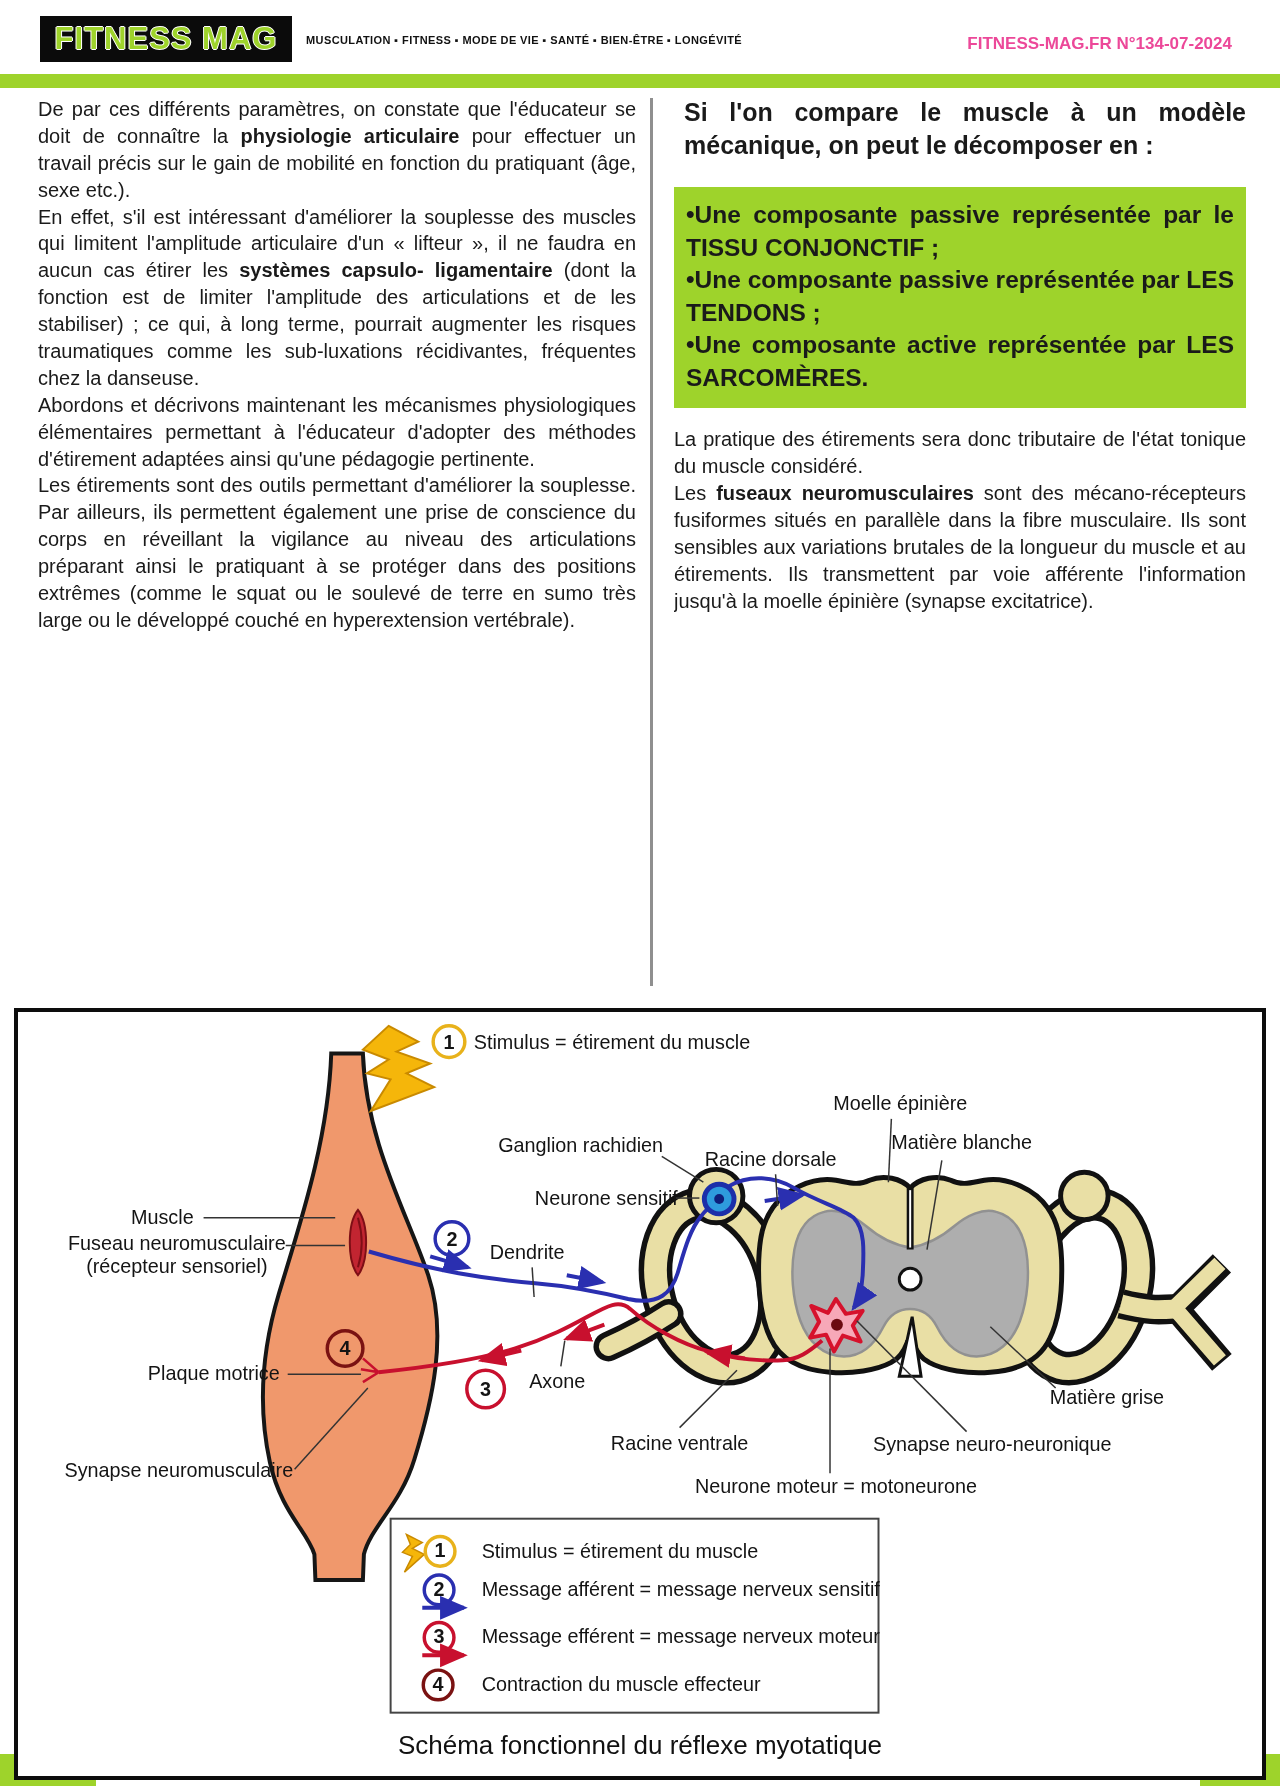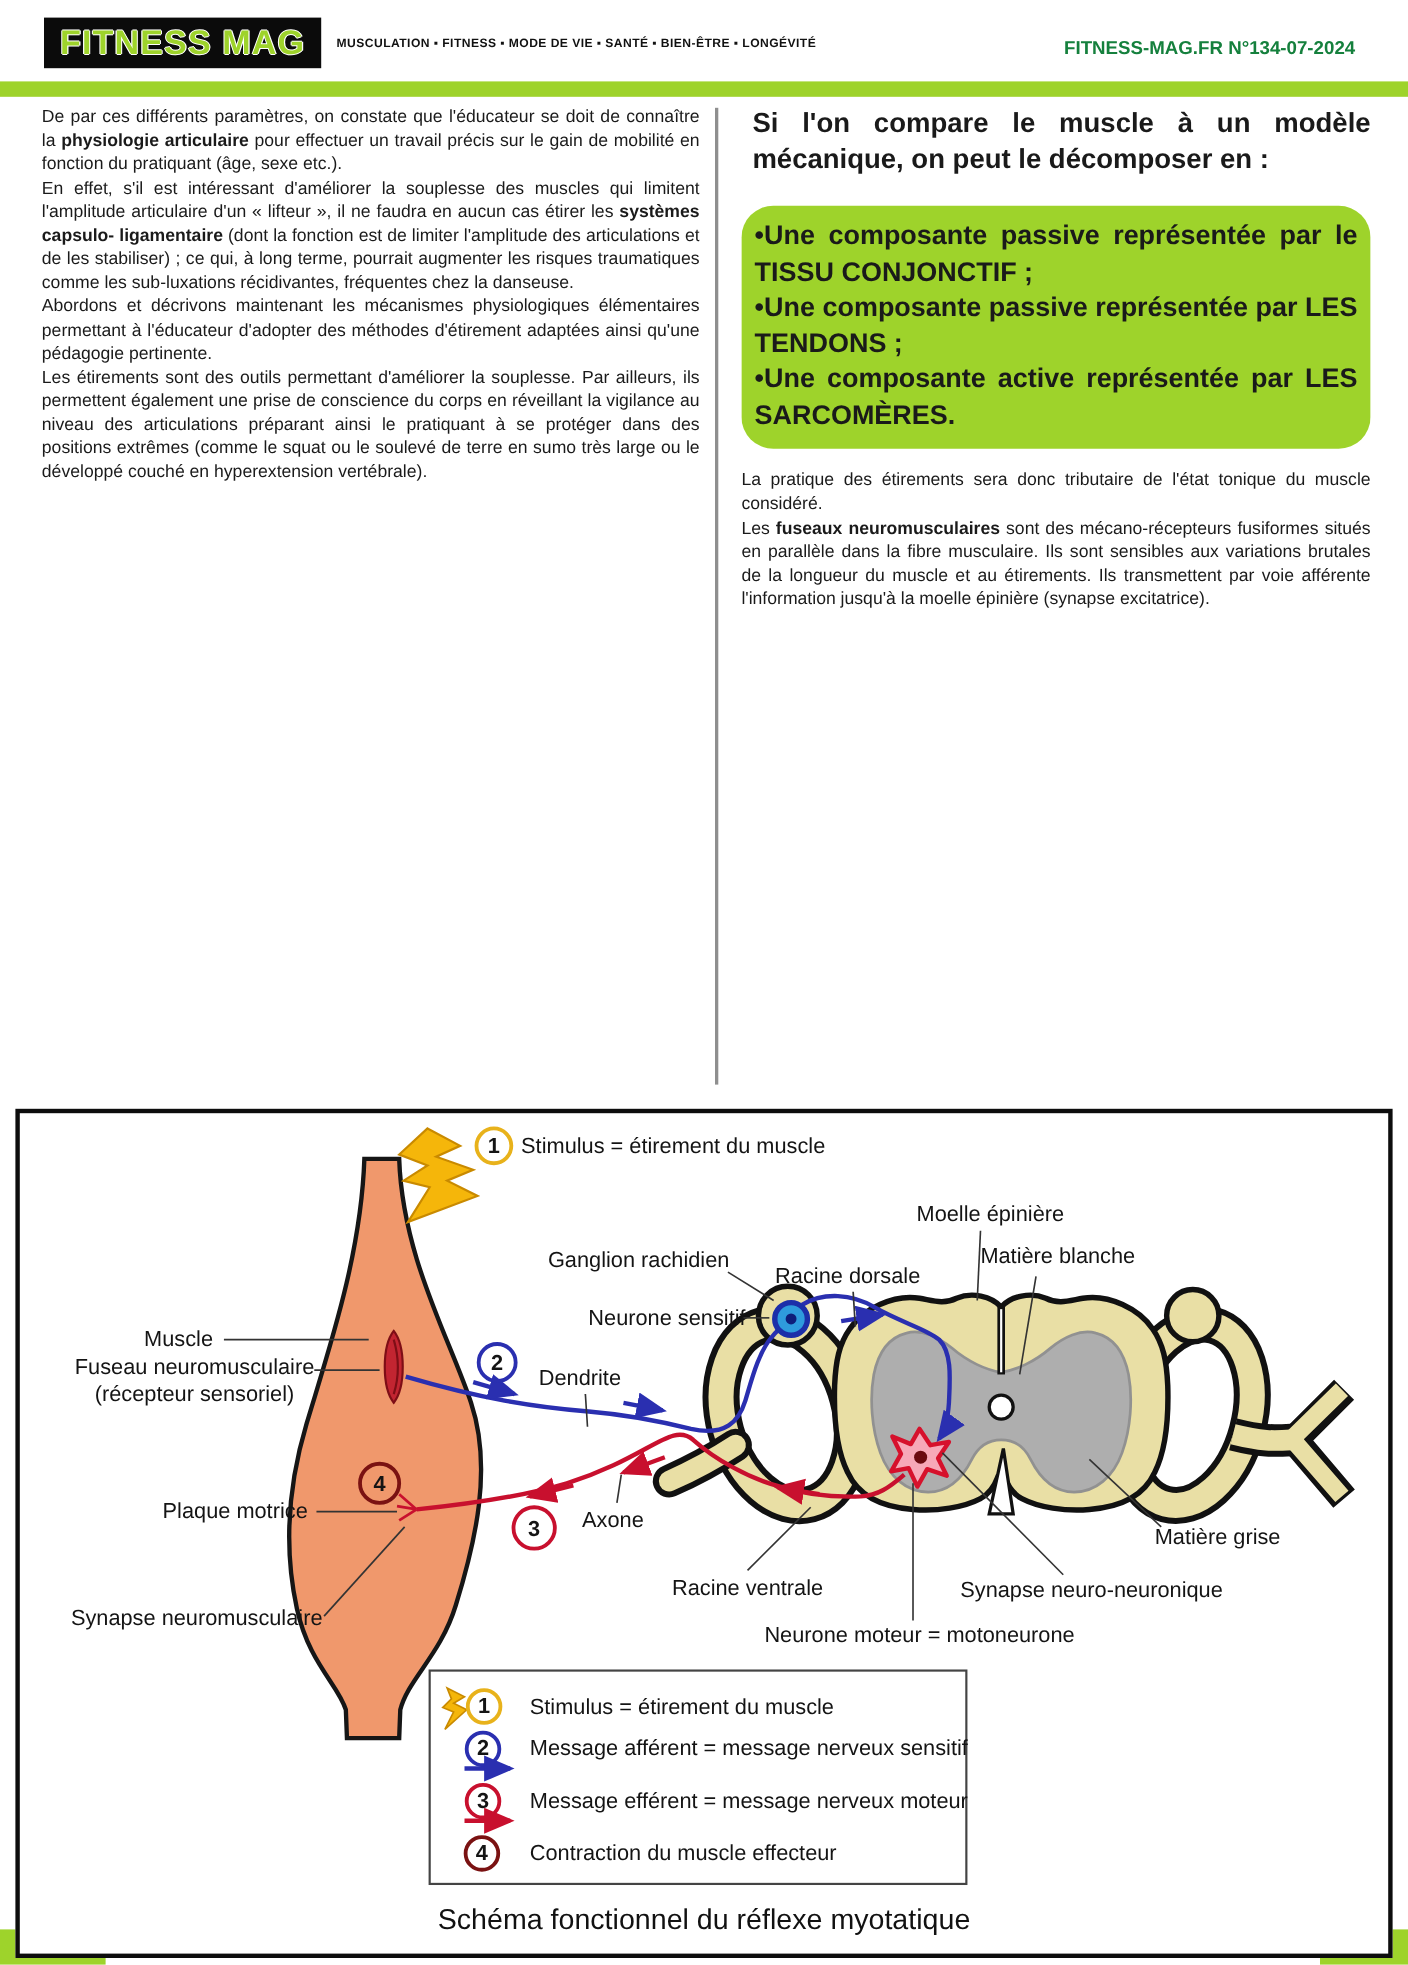--- a/index.html
+++ b/index.html
@@ -3,30 +3,30 @@
 <meta charset="utf-8">
 <style>
   html,body{margin:0;padding:0;background:#ffffff;}
   body{width:1280px;height:1786px;position:relative;font-family:"Liberation Sans",sans-serif;color:#1a1a1a;overflow:hidden;}
   .abs{position:absolute;}
   
   #logo{left:40px;top:16px;width:252px;height:46px;background:#0b0b0b;display:flex;align-items:center;justify-content:center;}
   #logo span{color:#9ed32b;font-weight:bold;font-size:31px;letter-spacing:1px;white-space:nowrap;
     text-shadow:1px 0 #fff,-1px 0 #fff,0 1px #fff,0 -1px #fff;}
   #nav{left:306px;top:34px;font-weight:bold;font-size:11px;letter-spacing:.4px;color:#111;white-space:nowrap;}
-  #issue{right:48px;top:34px;font-weight:bold;font-size:17px;color:#15803d;white-space:nowrap;}
+  #issue{right:48px;top:34px;font-weight:bold;font-size:17px;color:#ec4899;white-space:nowrap;}
   #topbar{left:0;top:74px;width:1280px;height:14px;background:#9ed32b;}
   
-  .col p{margin:0;text-align:justify;font-size:16px;line-height:1.345;}
+  .col p{margin:0;text-align:justify;font-size:20px;line-height:1.345;}
   .b{font-weight:bold;}
   #leftcol{left:38px;top:96px;width:598px;height:906px;overflow:hidden;}
   #divider{left:650px;top:98px;width:3px;height:888px;background:#8f8f8f;}
   #rightcol{left:674px;top:96px;width:572px;height:906px;overflow:hidden;}
   #rightcol .head{font-weight:bold;font-size:25px;line-height:1.3;text-align:justify;margin:0 0 26px 10px;}
-  #greenbox{background:#9ed32b;padding:12px 12px 14px 12px;margin:0 0 18px 0;border-radius:29px;}
+  #greenbox{background:#9ed32b;padding:12px 12px 14px 12px;margin:0 0 18px 0;}
   #greenbox div{font-weight:bold;font-size:24.5px;line-height:1.33;text-align:justify;}
   
   #diagram{left:14px;top:1008px;width:1252px;height:772px;border:4px solid #0d0d0d;box-sizing:border-box;background:#fff;}
   #diagram svg{position:absolute;left:0;top:0;}
   svg text{font-family:"Liberation Sans",sans-serif;fill:#141414;font-size:20px;}
   text.num{font-weight:bold;text-anchor:middle;}
   #caption{left:0;right:0;top:718px;text-align:center;font-size:26px;color:#111;}
   #caption span{text-underline-offset:5px;}
   .corner{background:#9ed32b;height:32px;top:1754px;}
 </style>

